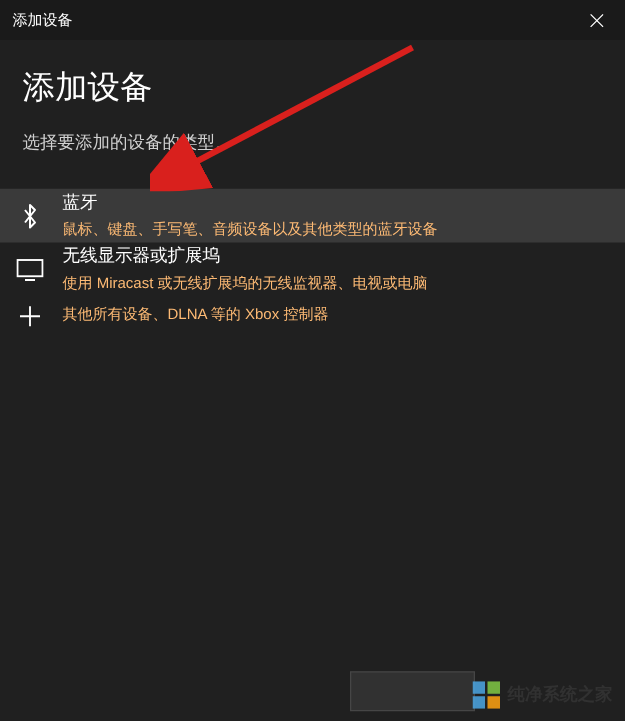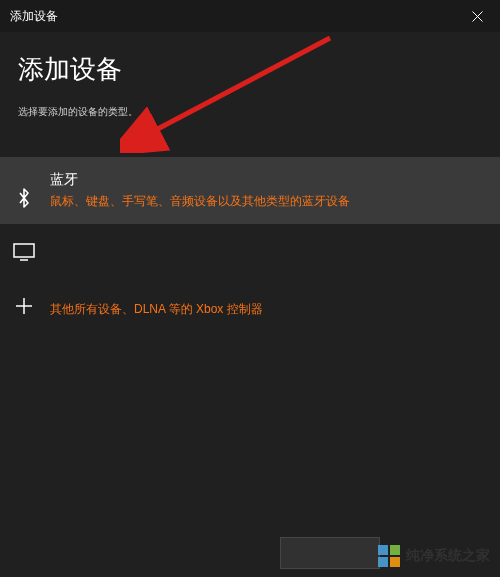--- a/index.html
+++ b/index.html
@@ -39,28 +39,28 @@
     .content {
       padding: 20px 18px 0 18px;
     }
     .heading {
       font-size: 26px;
       font-weight: 400;
       margin-bottom: 18px;
       color: #ffffff;
     }
     .subheading {
-      font-size: 10px;
+      font-size: 14px;
       color: #d0d0d0;
-      margin-bottom: 38px;
+      margin-bottom: 28px;
     }
     .option {
       display: flex;
-      align-items: flex-end;
-      padding: 14px 12px;
+      align-items: center;
+      padding: 2px 12px;
       margin: 0 -18px;
       cursor: pointer;
     }
     .option.highlighted {
       background: #3a3a3a;
     }
     .option-icon {
       width: 24px;
       height: 24px;
       flex-shrink: 0;
@@ -74,21 +74,21 @@
     .option-text {
       flex: 1;
     }
     .option-title {
       font-size: 14px;
       color: #ffffff;
       margin-bottom: 4px;
     }
     .option-desc {
       font-size: 12px;
-      color: #f97316;
+      color: #fdba74;
       line-height: 1.4;
     }
     .arrow-overlay {
       position: absolute;
       top: 33px;
       left: 120px;
       pointer-events: none;
     }
     .watermark {
       position: absolute;
@@ -146,20 +146,24 @@
     </div>
   </div>
 
   <div class="option">
     <div class="option-icon">
       <svg width="22" height="18" viewBox="0 0 22 18">
         <rect x="1" y="1" width="20" height="13" stroke="#ffffff" stroke-width="1.5" fill="none"></rect>
         <line x1="7" y1="17" x2="15" y2="17" stroke="#ffffff" stroke-width="1.5"></line>
       </svg>
     </div>
+    <div class="option-text">
+      <div class="option-title">无线显示器或扩展坞</div>
+      <div class="option-desc">使用 Miracast 或无线扩展坞的无线监视器、电视或电脑</div>
+    </div>
   </div>
 
   <div class="option">
     <div class="option-icon">
       <svg width="20" height="20" viewBox="0 0 20 20">
         <line x1="10" y1="2" x2="10" y2="18" stroke="#ffffff" stroke-width="1.5"></line>
         <line x1="2" y1="10" x2="18" y2="10" stroke="#ffffff" stroke-width="1.5"></line>
       </svg>
     </div>
     <div class="option-text">

